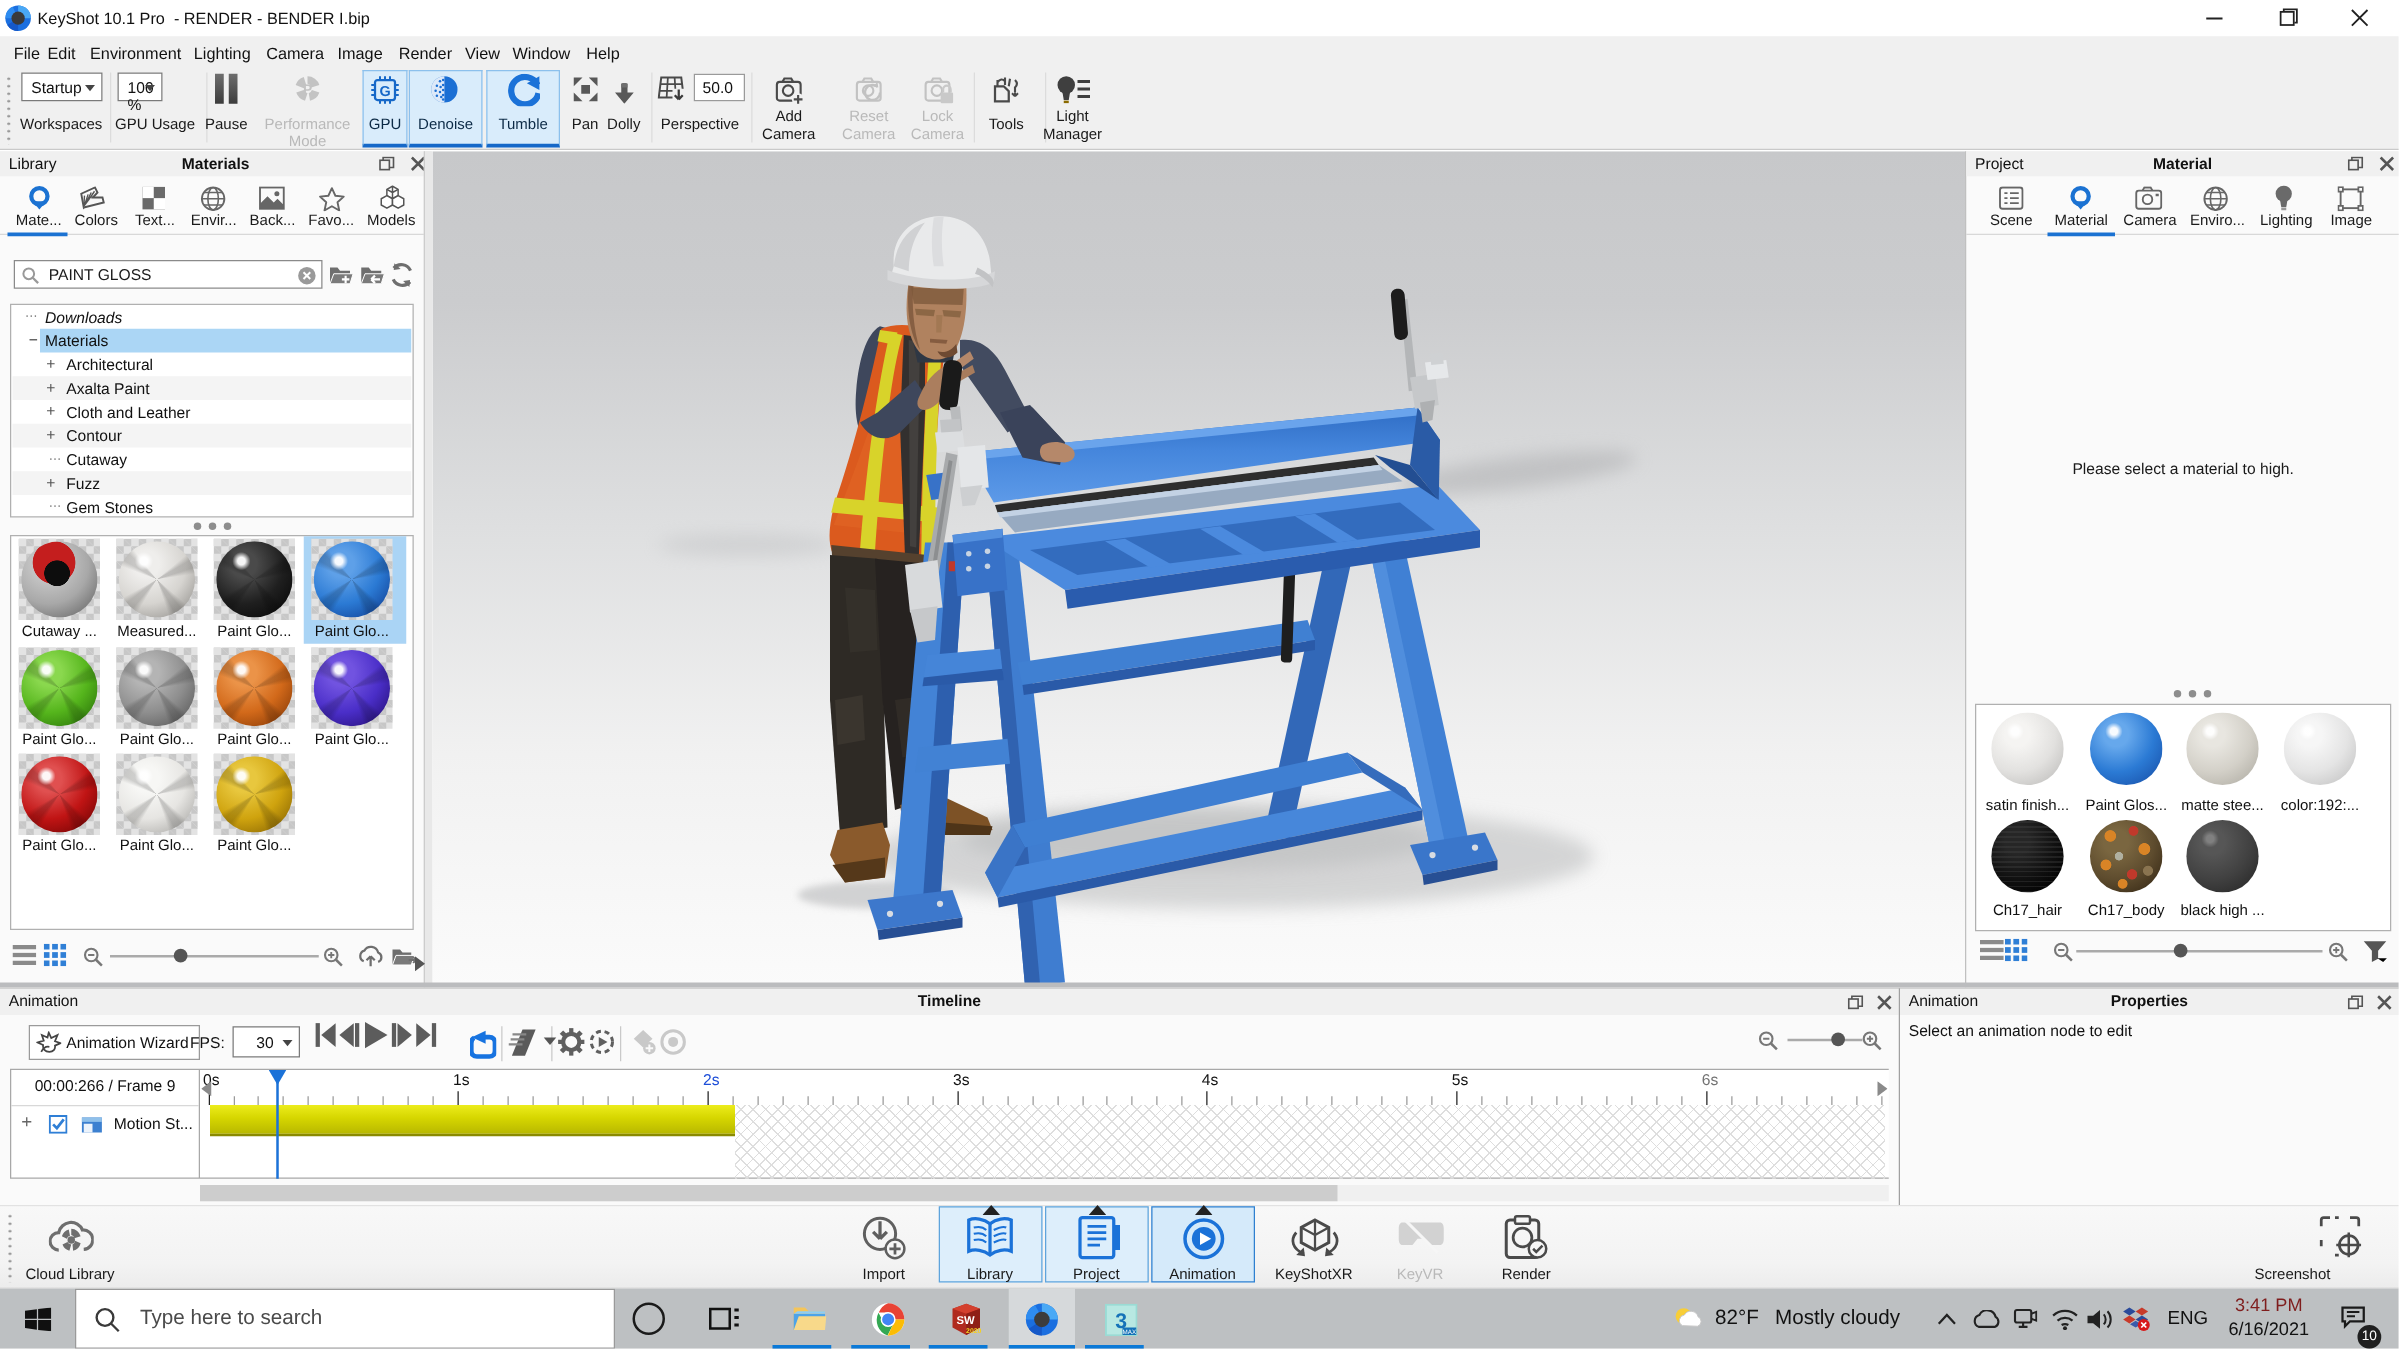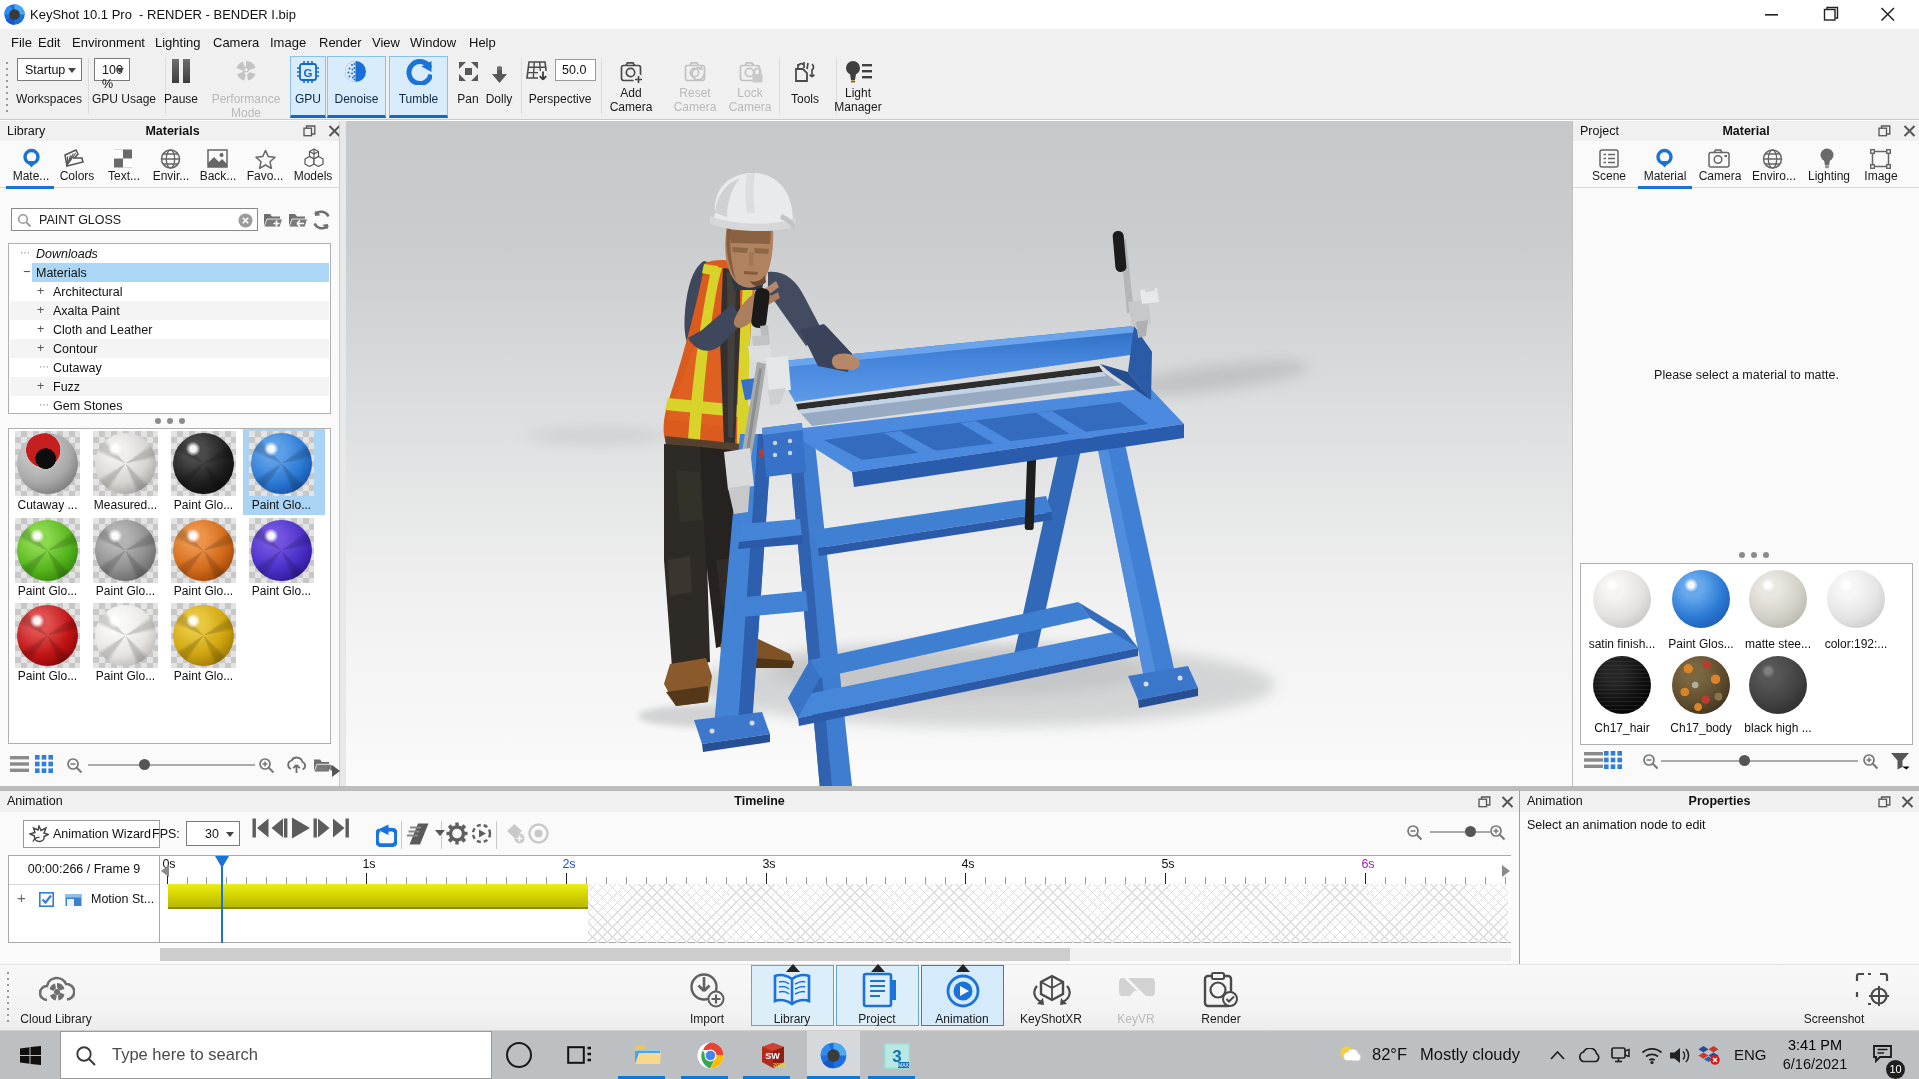--- a/index.html
+++ b/index.html
@@ -647,21 +647,21 @@
         </g>
       </svg>
     <div class="abs lbl" style="left:14px;top:48px;width:44px;">Scene</div>
     <div class="abs lbl" style="left:64px;top:48px;width:56px;">Material</div>
     <div class="abs lbl" style="left:122px;top:48px;width:50px;">Camera</div>
     <div class="abs lbl" style="left:176px;top:48px;width:50px;">Enviro...</div>
     <div class="abs lbl" style="left:230px;top:48px;width:52px;">Lighting</div>
     <div class="abs lbl" style="left:288px;top:48px;width:40px;">Image</div>
     <div class="abs" style="left:0;top:66px;width:347px;height:1px;background:#d8d8d8;"></div>
     <div class="tabu" style="left:65px;top:65px;width:54px;"></div>
-    <div class="abs" style="left:0;top:247px;width:347px;text-align:center;font-size:12.5px;color:#1a1a1a;">Please select a material to matte.</div>
+    <div class="abs" style="left:0;top:247px;width:347px;text-align:center;font-size:12.5px;color:#1a1a1a;">Please select a material to high.</div>
     <div class="dots3" style="left:166px;top:431px;">
         <i></i>
         <i></i>
         <i></i>
       </div>
 
     <div class="abs" style="left:7px;top:442px;width:333px;height:182px;background:#fff;border:1px solid #b0b0b0;">
       <div class="sphere" style="left:12px;top:6px;width:58px;height:58px;background:radial-gradient(circle at 33% 26%, rgba(255,255,255,.95) 0 5%, transparent 12%), radial-gradient(circle at 36% 30%, #f5f4f2 0 18%, #e2e1df 55%, #c2c1bf 88%);"></div>
       <div class="sphere" style="left:91px;top:6px;width:58px;height:58px;background:radial-gradient(circle at 33% 26%, rgba(255,255,255,.95) 0 5%, transparent 12%), radial-gradient(circle at 36% 30%, #66a8ec 0 18%, #2b7ad4 55%, #1a55ae 88%);"></div>
       <div class="sphere" style="left:168px;top:6px;width:58px;height:58px;background:radial-gradient(circle at 33% 26%, rgba(255,255,255,.95) 0 5%, transparent 12%), radial-gradient(circle at 36% 30%, #e8e6e0 0 18%, #d3d0c8 55%, #b4b1a8 88%);"></div>
@@ -887,21 +887,21 @@
       <div class="abs" style="left:1005.0px;top:17px;width:1px;height:11px;background:#222;"></div>
       <div class="abs" style="left:1025.0px;top:21px;width:1px;height:7px;background:#9a9a9a;"></div>
       <div class="abs" style="left:1044.9px;top:21px;width:1px;height:7px;background:#9a9a9a;"></div>
       <div class="abs" style="left:1064.9px;top:21px;width:1px;height:7px;background:#9a9a9a;"></div>
       <div class="abs" style="left:1084.9px;top:21px;width:1px;height:7px;background:#9a9a9a;"></div>
       <div class="abs" style="left:1104.9px;top:21px;width:1px;height:7px;background:#9a9a9a;"></div>
       <div class="abs" style="left:1124.8px;top:21px;width:1px;height:7px;background:#9a9a9a;"></div>
       <div class="abs" style="left:1144.8px;top:21px;width:1px;height:7px;background:#9a9a9a;"></div>
       <div class="abs" style="left:1164.8px;top:21px;width:1px;height:7px;background:#9a9a9a;"></div>
       <div class="abs" style="left:1184.7px;top:21px;width:1px;height:7px;background:#9a9a9a;"></div>
-      <div class="abs" style="left:1193px;top:1px;width:30px;text-align:center;font-size:12.5px;color:#a21caf;">6s</div>
+      <div class="abs" style="left:1193px;top:1px;width:30px;text-align:center;font-size:12.5px;color:#737373;">6s</div>
       <div class="abs" style="left:1204.7px;top:17px;width:1px;height:11px;background:#222;"></div>
       <div class="abs" style="left:1224.7px;top:21px;width:1px;height:7px;background:#9a9a9a;"></div>
       <div class="abs" style="left:1244.6px;top:21px;width:1px;height:7px;background:#9a9a9a;"></div>
       <div class="abs" style="left:1264.6px;top:21px;width:1px;height:7px;background:#9a9a9a;"></div>
       <div class="abs" style="left:1284.6px;top:21px;width:1px;height:7px;background:#9a9a9a;"></div>
       <div class="abs" style="left:1304.6px;top:21px;width:1px;height:7px;background:#9a9a9a;"></div>
       <div class="abs" style="left:1324.5px;top:21px;width:1px;height:7px;background:#9a9a9a;"></div>
       <div class="abs" style="left:1344.5px;top:21px;width:1px;height:7px;background:#9a9a9a;"></div>
 
       <div class="abs" style="left:428px;top:28px;width:920px;height:59px;background-image:repeating-linear-gradient(45deg,#dedede 0 1px,transparent 1px 7px),repeating-linear-gradient(-45deg,#dedede 0 1px,transparent 1px 7px);"></div>
@@ -1136,21 +1136,21 @@
     <svg class="abs" style="left:1698px;top:14px;" width="23" height="20" viewBox="0 0 23 20">
       <path d="M5.5 1 L10.5 4.2 L5.5 7.4 L0.5 4.2 Z" fill="#2a4a9a"></path>
         <path d="M15.5 1 L20.5 4.2 L15.5 7.4 L10.5 4.2 Z" fill="#c83a2a"></path>
         <path d="M5.5 7.4 L10.5 10.6 L5.5 13.8 L0.5 10.6 Z" fill="#c83a2a"></path>
         <path d="M15.5 7.4 L20.5 10.6 L15.5 13.8 L10.5 10.6 Z" fill="#2a4a9a"></path>
         <path d="M10.5 11.5 L15 14.3 L10.5 17 L6 14.3 Z" fill="#3a5aaa"></path>
       <circle cx="17" cy="15" r="4.8" fill="#d81919"></circle>
         <path d="M15 13 L19 17 M19 13 L15 17" stroke="#fff" stroke-width="1.4"></path>
     </svg>
     <span class="abs" style="left:1734px;top:15px;font-size:15px;color:#111;">ENG</span>
-    <div class="abs" style="left:1770px;top:6px;width:90px;text-align:center;font-size:14.5px;color:#000000;">3:41 PM</div>
+    <div class="abs" style="left:1770px;top:6px;width:90px;text-align:center;font-size:14.5px;color:#7f1d1d;">3:41 PM</div>
     <div class="abs" style="left:1770px;top:25px;width:90px;text-align:center;font-size:14.5px;color:#111;">6/16/2021</div>
     <svg class="abs" style="left:1872px;top:13px;" width="24" height="22" viewBox="0 0 24 22">
       <path d="M2 2 H19 V13 H8 L4 17 V13 H2 Z" fill="none" stroke="#1a1a1a" stroke-width="1.8"></path>
       <path d="M5.5 5.5 H15.5 M5.5 9 H12" stroke="#1a1a1a" stroke-width="1.6"></path>
     </svg>
     <div class="abs" style="left:1886px;top:29px;width:19px;height:19px;border-radius:50%;background:#1f1f1f;color:#fff;font-size:11px;text-align:center;line-height:19px;">10</div>
   </div>
 
 </div>
 

